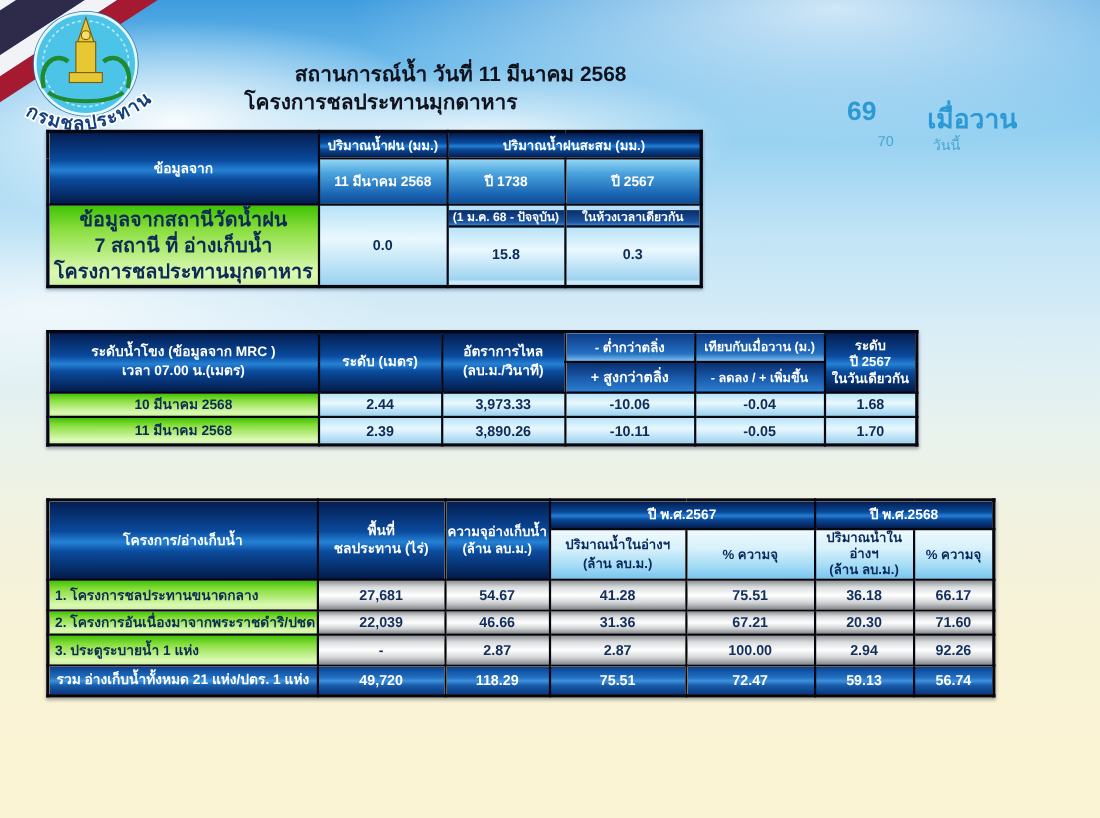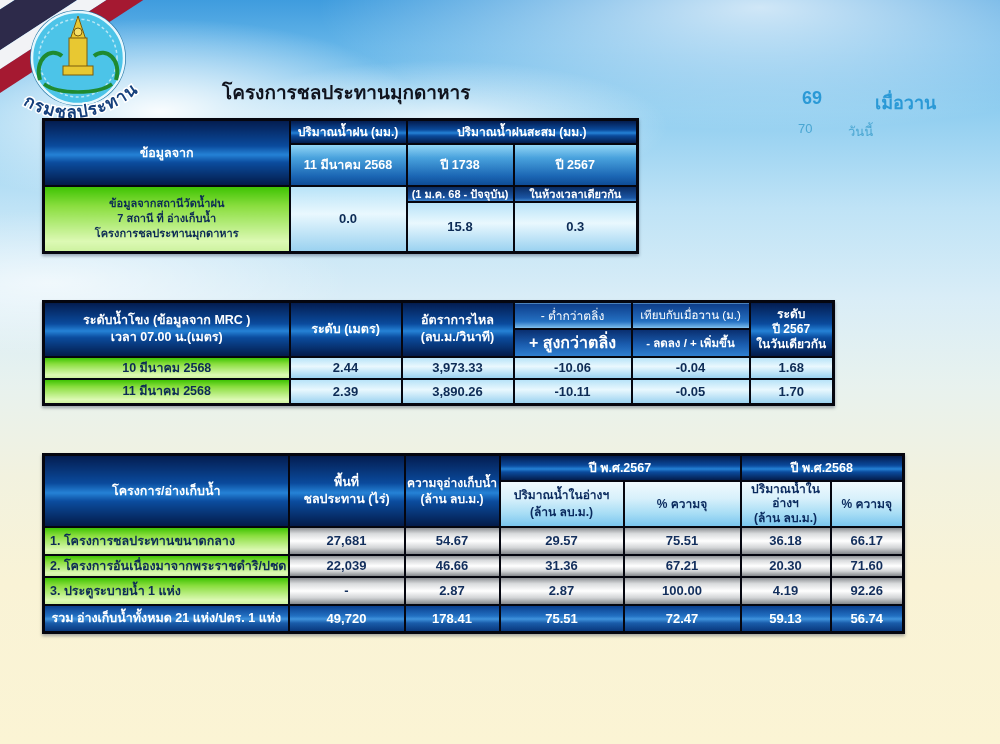--- a/index.html
+++ b/index.html
@@ -13,43 +13,43 @@
       radial-gradient(ellipse 680px 190px at 76% 1%, rgba(255,255,255,.75), rgba(255,255,255,0) 65%),
       radial-gradient(ellipse 380px 110px at 44% 17%, rgba(255,255,255,.85), rgba(255,255,255,0) 60%),
       radial-gradient(ellipse 500px 120px at 5% 38%, rgba(255,255,255,.65), rgba(255,255,255,0) 60%),
       linear-gradient(180deg,#3f9cde 0%,#63b4e8 6%,#90cef0 15%,#bfe3f6 28%,#d9edf7 40%,#e8f2ee 52%,#f2f2df 64%,#f9f3d6 78%,#fbf4d4 100%);
   }
 
   .abs { position:absolute; }
 
   
   .title-line { color:#10131d; font-weight:bold; font-size:19px; white-space:nowrap; }
-  .stat-main { color:#2a99d6; font-size:18px; font-weight:bold; white-space:nowrap;margin-left:32px; }
+  .stat-main { color:#2a99d6; font-size:24px; font-weight:bold; white-space:nowrap; }
   .stat-sub  { color:#4aa6d2; font-size:13px; white-space:nowrap; }
 
   
   table { border-collapse:collapse; table-layout:fixed; position:absolute; }
   td { border:2px solid #05060f; vertical-align:middle; text-align:center; overflow:hidden; }
   .t { border:3px solid #05060f; box-shadow:0 2px 3px rgba(10,20,50,.35); }
 
   .hdr-navy {
     background:linear-gradient(180deg,#041e52 0%,#0a4a9c 38%,#2582d6 52%,#0b4c9e 64%,#031a48 100%);
     color:#fff; font-weight:bold; font-size:12.5px;
   }
   .hdr-blue {
     background:linear-gradient(180deg,#93d6f6 0%,#49a2dd 32%,#1b66b4 78%,#0e4c96 100%);
     color:#fff; font-weight:bold; font-size:12.5px;
   }
   .hdr-split-top {
     background:linear-gradient(180deg,#0d3c88 0%,#2470c2 72%,#76b8ea 96%,#9bd2f4 100%);
-    color:#fff; font-weight:normal; font-size:12px;margin-left:48px;
+    color:#fff; font-weight:bold; font-size:12px;margin-left:48px;
   }
   .hdr-split-bottom {
     background:linear-gradient(180deg,#0a2f70 0%,#1a5cae 55%,#2e7fd0 100%);
-    color:#fff; font-weight:bold; font-size:16px;
+    color:#fff; font-weight:bold; font-size:13px;
   }
   .hdr-light {
     background:linear-gradient(180deg,#f0fafe 0%,#d7f0fb 38%,#a7ddf5 72%,#7ac5ee 100%);
     color:#0a2a5e; font-weight:bold; font-size:12px;
   }
   .cell-green {
     background:linear-gradient(180deg,#3fc303 0%,#8ade3f 30%,#dcf9b4 85%,#cdf2a0 100%);
     color:#0d2b55; font-weight:bold; font-size:13px;
   }
   .cell-blue {
@@ -99,20 +99,21 @@
       <rect x="69" y="38" width="18" height="30" fill="#e8c832" stroke="#7a5c0c" stroke-width="1"></rect>
       <rect x="63" y="66" width="30" height="9" fill="#e8c832" stroke="#7a5c0c" stroke-width="1"></rect>
       <circle cx="78" cy="32" r="4" fill="#f6e06a" stroke="#7a5c0c" stroke-width="1"></circle>
       <path id="seal-arc" d="M16,100 Q78,142 146,86" fill="none"></path>
       <text font-size="17" font-weight="bold" fill="#16407c" stroke="#ffffff" stroke-width="3" paint-order="stroke" letter-spacing="1">
         <textPath href="#seal-arc" startOffset="8">กรมชลประทาน</textPath>
       </text>
     </g>
   </svg>
 
+  <div class="abs title-line" style="left:268px;top:52px;">สถานการณ์น้ำ วันที่  11 มีนาคม 2568</div>
   <div class="abs title-line" style="left:222px;top:77px;">โครงการชลประทานมุกดาหาร</div>
 
   <div class="abs stat-main" style="left:770px;top:88px;">69</div>
   <div class="abs stat-main" style="left:843px;top:88px;">เมื่อวาน</div>
   <div class="abs stat-sub" style="left:798px;top:121px;">70</div>
   <div class="abs stat-sub" style="left:848px;top:121px;">วันนี้</div>
 
   <table class="t" style="left:42px;top:118px;width:594px;">
     <colgroup>
         <col style="width:246px">
@@ -125,21 +126,21 @@
       <td rowspan="2" class="hdr-navy">ข้อมูลจาก</td>
       <td class="hdr-navy" style="font-size:12px;">ปริมาณน้ำฝน (มม.)</td>
       <td colspan="2" class="hdr-navy" style="font-size:12px;">ปริมาณน้ำฝนสะสม (มม.)</td>
     </tr>
     <tr style="height:42px;">
       <td class="hdr-blue">11 มีนาคม 2568</td>
       <td class="hdr-blue">ปี 1738</td>
       <td class="hdr-blue">ปี 2567</td>
     </tr>
     <tr style="height:66px;">
-      <td class="cell-green pre" style="font-size:11px;">ข้อมูลจากสถานีวัดน้ำฝน
+      <td class="cell-green pre" style="font-size:18px;">ข้อมูลจากสถานีวัดน้ำฝน
 7 สถานี ที่ อ่างเก็บน้ำ
 โครงการชลประทานมุกดาหาร</td>
       <td class="cell-blue">0.0</td>
       <td class="pad0">
         <div class="note-band">(1 ม.ค. 68 - ปัจจุบัน)</div>
         <div class="val-area cell-blue" style="height:48px;border:0;">15.8</div>
       </td>
       <td class="pad0">
         <div class="note-band">ในห้วงเวลาเดียวกัน</div>
         <div class="val-area cell-blue" style="height:48px;border:0;">0.3</div>
@@ -219,47 +220,47 @@
       <td class="hdr-light">% ความจุ</td>
       <td class="hdr-light pre" style="line-height:1.2;">ปริมาณน้ำใน
 อ่างฯ
 (ล้าน ลบ.ม.)</td>
       <td class="hdr-light">% ความจุ</td>
     </tr>
     <tr style="height:28px;">
       <td class="cell-green left" style="font-size:12.5px;">1. โครงการชลประทานขนาดกลาง</td>
       <td class="cell-silver">27,681</td>
       <td class="cell-silver">54.67</td>
-      <td class="cell-silver">29.57</td>
+      <td class="cell-silver">41.28</td>
       <td class="cell-silver">75.51</td>
       <td class="cell-silver">36.18</td>
       <td class="cell-silver">66.17</td>
     </tr>
     <tr style="height:16px;">
       <td class="cell-green left" style="font-size:12.5px;">2. โครงการอันเนื่องมาจากพระราชดำริ/ปชด</td>
       <td class="cell-silver">22,039</td>
       <td class="cell-silver">46.66</td>
       <td class="cell-silver">31.36</td>
       <td class="cell-silver">67.21</td>
       <td class="cell-silver">20.30</td>
       <td class="cell-silver">71.60</td>
     </tr>
     <tr style="height:28px;">
       <td class="cell-green left" style="font-size:12.5px;">3. ประตูระบายน้ำ 1 แห่ง</td>
       <td class="cell-silver">-</td>
       <td class="cell-silver">2.87</td>
       <td class="cell-silver">2.87</td>
       <td class="cell-silver">100.00</td>
-      <td class="cell-silver">4.19</td>
+      <td class="cell-silver">2.94</td>
       <td class="cell-silver">92.26</td>
     </tr>
     <tr style="height:28px;">
       <td class="row-total" style="font-size:12.5px;">รวม อ่างเก็บน้ำทั้งหมด 21 แห่ง/ปตร. 1 แห่ง</td>
       <td class="row-total">49,720</td>
-      <td class="row-total">178.41</td>
+      <td class="row-total">118.29</td>
       <td class="row-total">75.51</td>
       <td class="row-total">72.47</td>
       <td class="row-total">59.13</td>
       <td class="row-total">56.74</td>
     </tr>
   </tbody>
     </table>
 
 </div>
 

